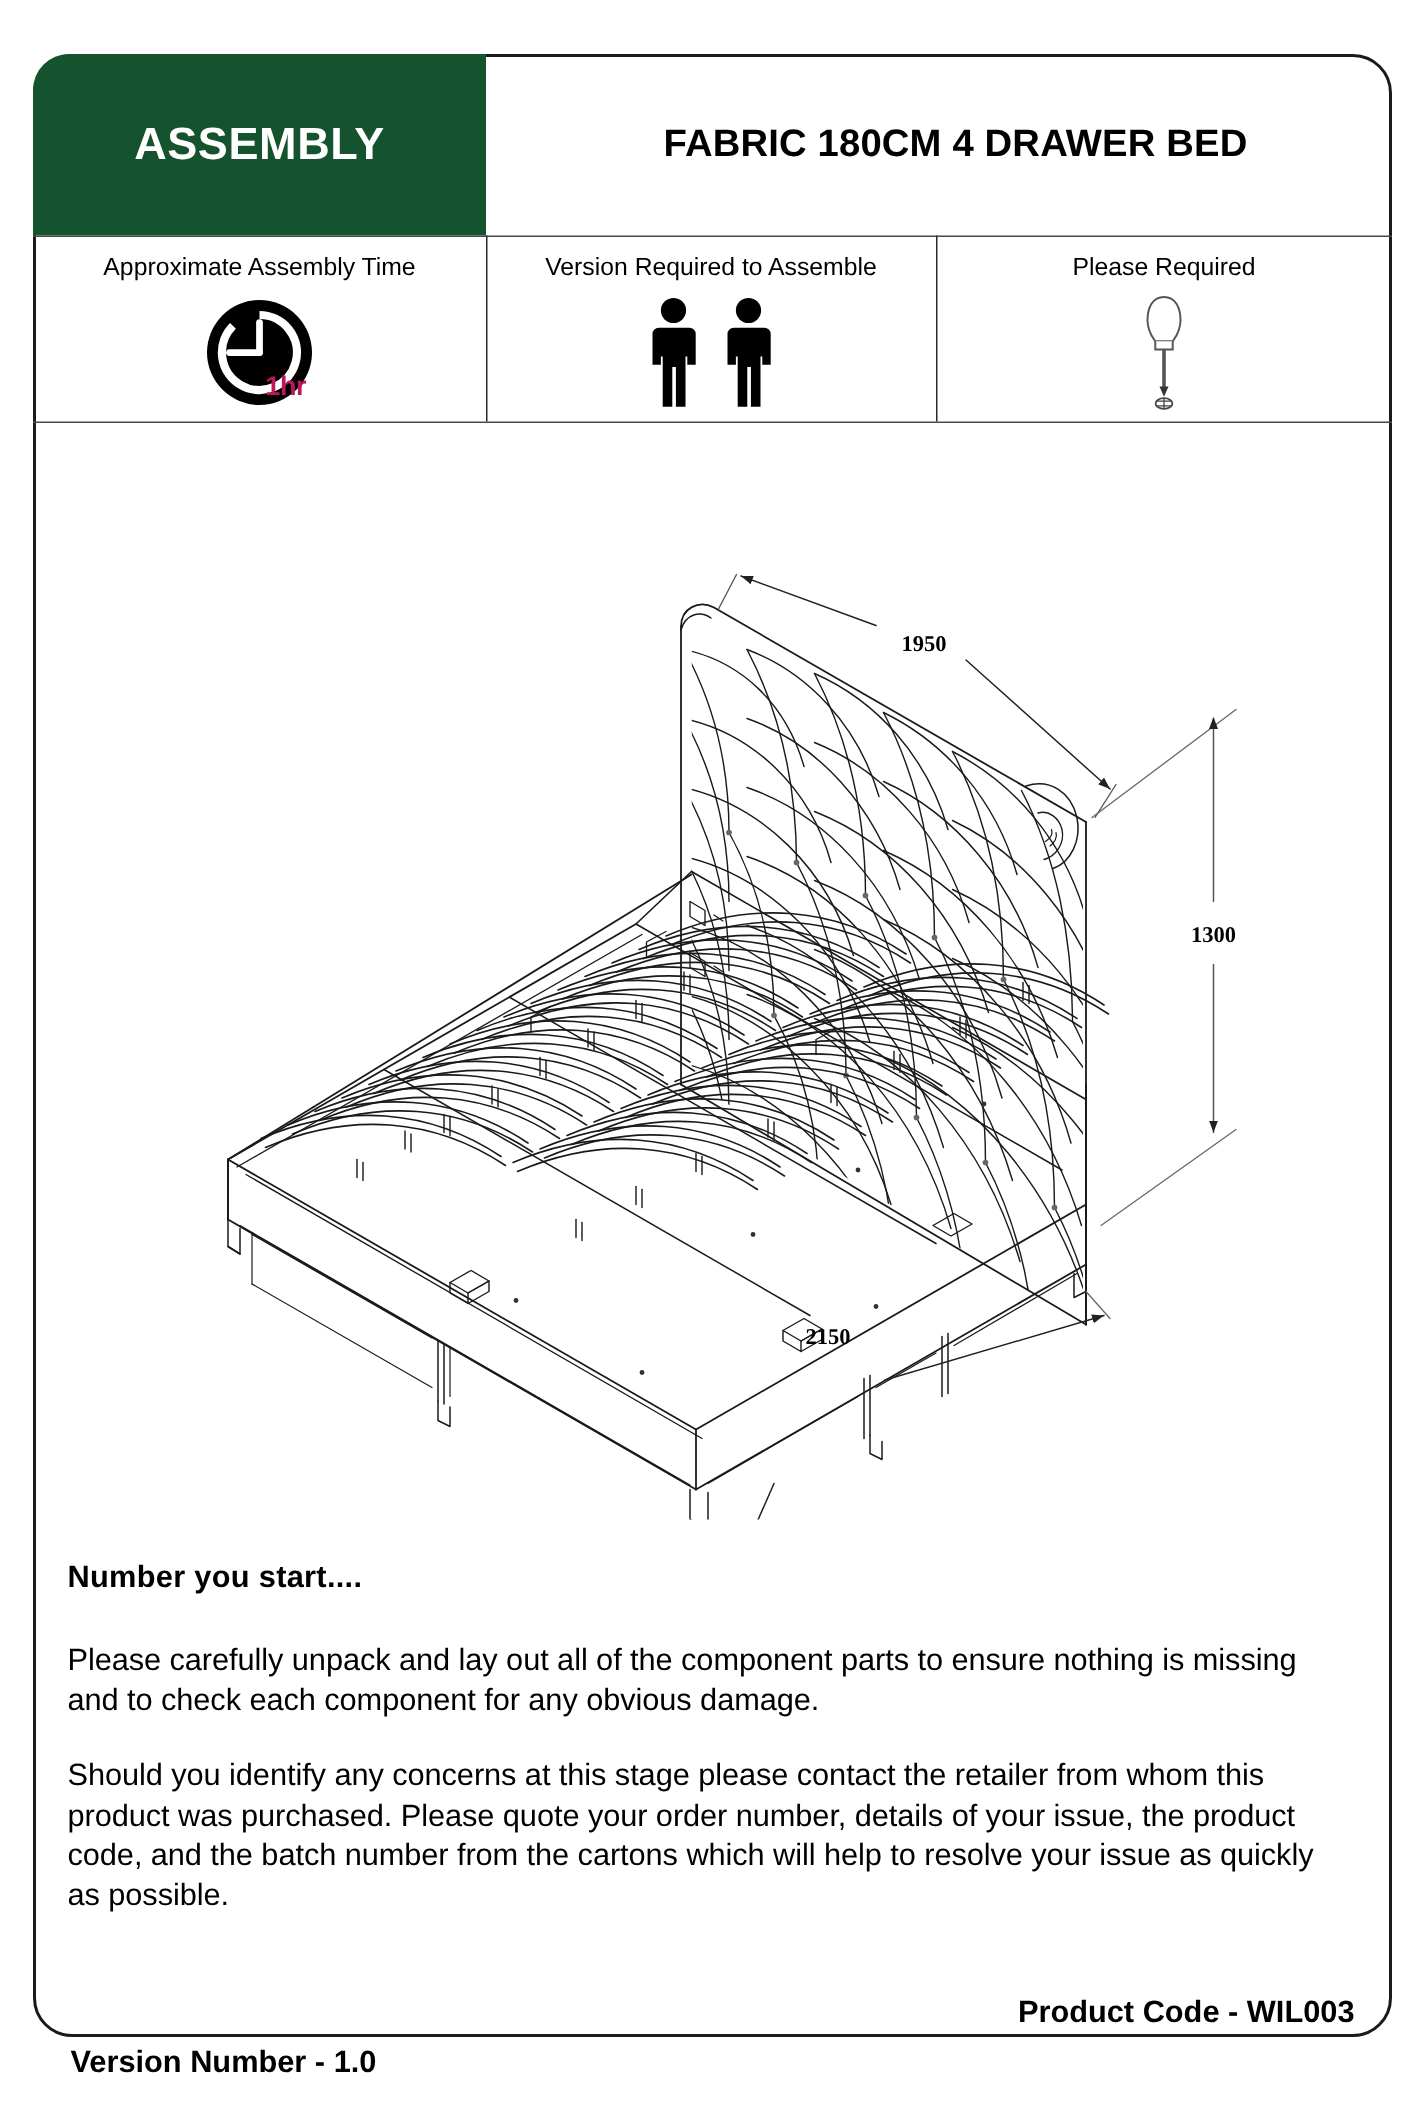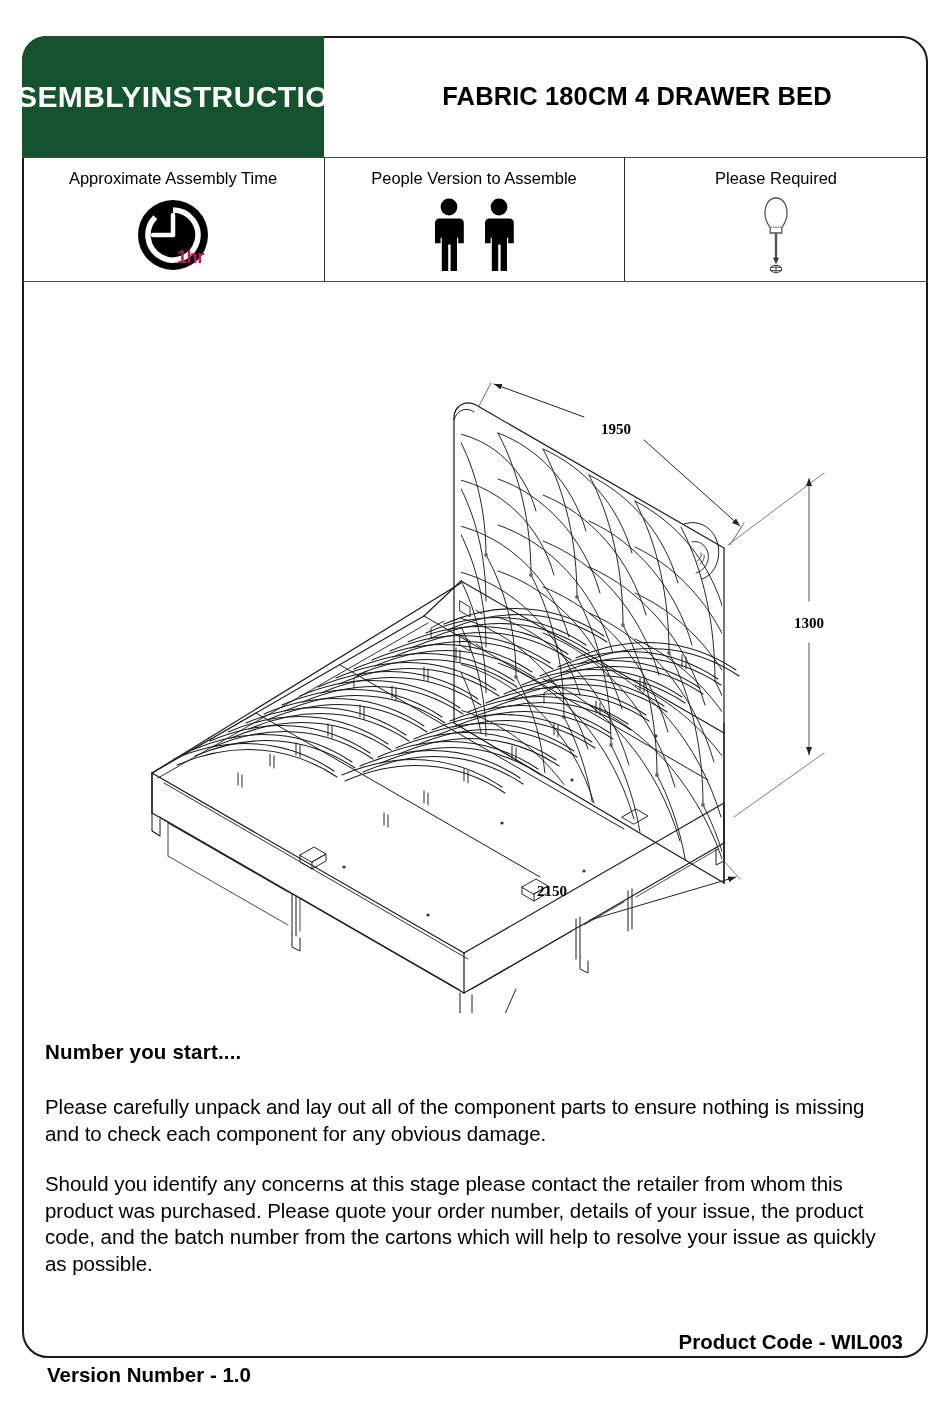--- a/index.html
+++ b/index.html
@@ -176,21 +176,20 @@
 </style>
 </head>
 <body>
 
 <div id="page">
 
   <div class="page-border"></div>
 
   <div class="hdr-black">
     <div class="l1">ASSEMBLY</div>
-    <div class="l2">INSTRUCTIONS</div>
   </div>
 
   <div class="hdr-product">
     <span>FABRIC 180CM 4 DRAWER BED</span>
   </div>
 
   <div class="rule-h1"></div>
   <div class="rule-h2"></div>
   <div class="rule-v1"></div>
   <div class="rule-v2"></div>
@@ -204,21 +203,21 @@
           <path d="M36 11 A25 25 0 1 1 18.3 18.3" fill="none" stroke="#ffffff" stroke-width="5.5" stroke-linecap="butt"></path>
           <line x1="36" y1="36" x2="36" y2="16" stroke="#ffffff" stroke-width="4.5" stroke-linecap="round"></line>
           <line x1="36" y1="36" x2="16" y2="36" stroke="#ffffff" stroke-width="4.5" stroke-linecap="round"></line>
         </svg>
         <div class="clock-txt">1hr</div>
       </div>
     </div>
   </div>
 
   <div class="info-cell" id="cell-people">
-    <div class="info-label">People Version to Assemble</div>
+    <div class="info-label">Version Required to Assemble</div>
     <div class="info-icon">
       <div class="people-wrap">
         <svg width="36" height="74" viewBox="0 0 36 74" aria-hidden="true">
           <circle cx="18" cy="9" r="8.4" fill="#000"></circle>
           <path d="M7.4 20.5 h21.2 a4.2 4.2 0 0 1 4.2 4.2 v20.5 h-5.6 v-5.5 h-1.2 v33.4 h-6.4 v-26.5 h-2.4 v26.5 h-6.4 v-33.4 h-1.2 v5.5 h-5.6 v-20.5 a4.2 4.2 0 0 1 4.2 -4.2 z" fill="#000"></path>
         </svg>
         <svg width="36" height="74" viewBox="0 0 36 74" aria-hidden="true">
           <circle cx="18" cy="9" r="8.4" fill="#000"></circle>
           <path d="M7.4 20.5 h21.2 a4.2 4.2 0 0 1 4.2 4.2 v20.5 h-5.6 v-5.5 h-1.2 v33.4 h-6.4 v-26.5 h-2.4 v26.5 h-6.4 v-33.4 h-1.2 v5.5 h-5.6 v-20.5 a4.2 4.2 0 0 1 4.2 -4.2 z" fill="#000"></path>
         </svg>

